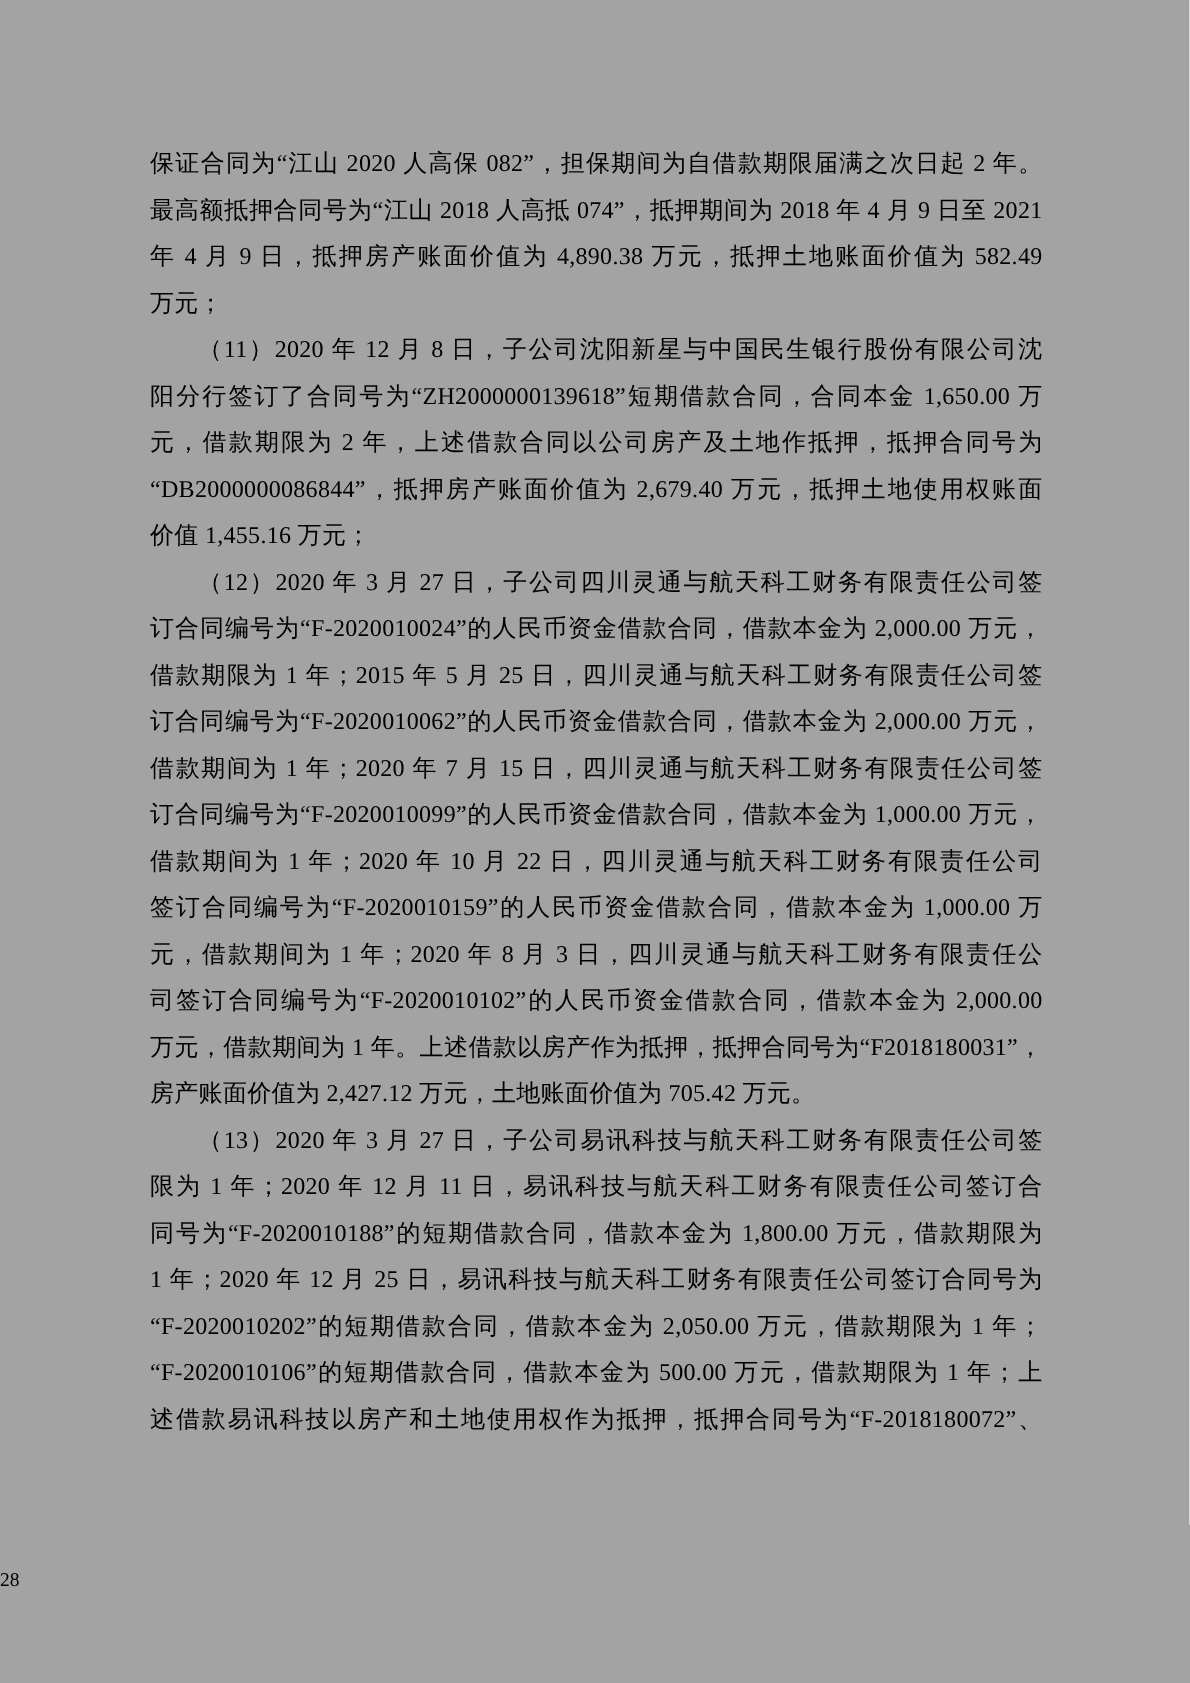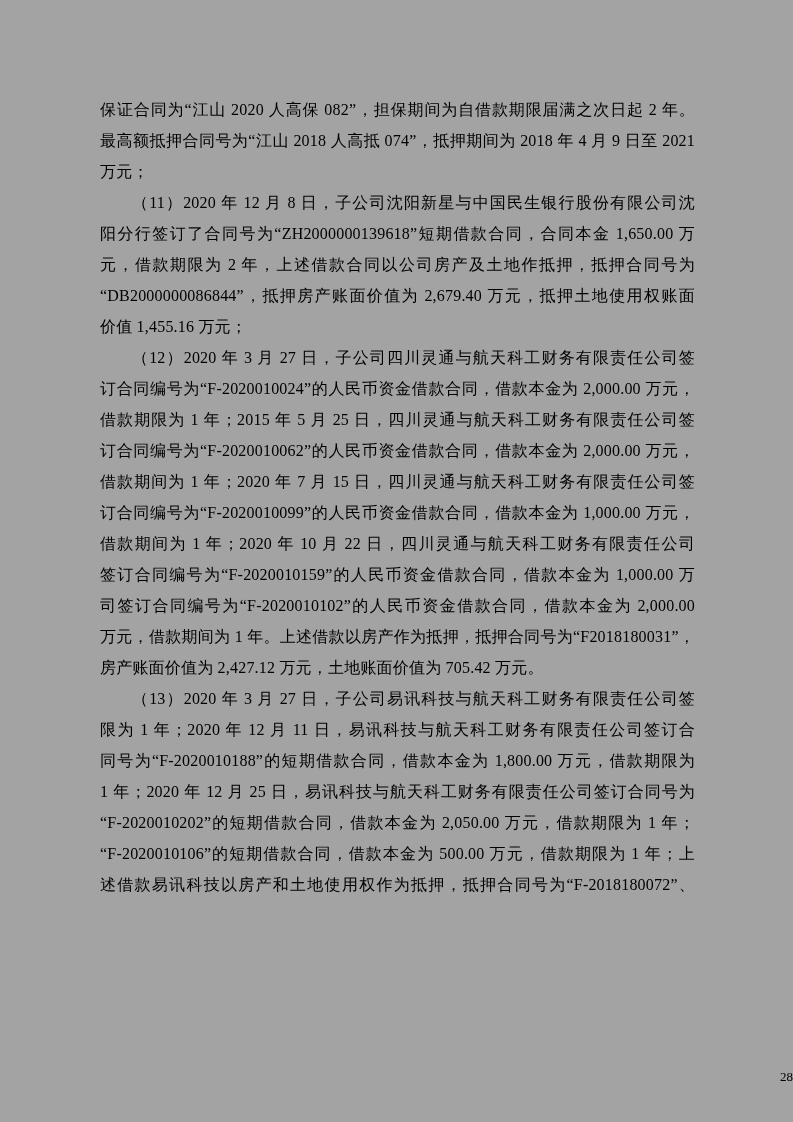--- a/index.html
+++ b/index.html
@@ -37,56 +37,58 @@
   }
   .line.indent {
     text-indent: 2em;
   }
   .line.short {
     text-align-last: left;
   }
   .page-number {
     position: absolute;
     left: 0;
-    top: 1068px;
+    top: 1044px;
     width: 793px;
-    text-align: right;
+    text-align: left;
     font-size: 13px;
     line-height: 18px;
   }
 </style>
 </head>
 <body>
 
 <div class="page">
   <div class="text-block">
 
     <div class="para">
       <div class="line">保证合同为“江山 2020 人高保 082”，担保期间为自借款期限届满之次日起 2 年。</div>
       <div class="line">最高额抵押合同号为“江山 2018 人高抵 074”，抵押期间为 2018 年 4 月 9 日至 2021</div>
+      <div class="line">年 4 月 9 日，抵押房产账面价值为 4,890.38 万元，抵押土地账面价值为 582.49</div>
       <div class="line short">万元；</div>
     </div>
 
     <div class="para">
       <div class="line indent">（11）2020 年 12 月 8 日，子公司沈阳新星与中国民生银行股份有限公司沈</div>
       <div class="line">阳分行签订了合同号为“ZH2000000139618”短期借款合同，合同本金 1,650.00 万</div>
       <div class="line">元，借款期限为 2 年，上述借款合同以公司房产及土地作抵押，抵押合同号为</div>
       <div class="line">“DB2000000086844”，抵押房产账面价值为 2,679.40 万元，抵押土地使用权账面</div>
       <div class="line short">价值 1,455.16 万元；</div>
     </div>
 
     <div class="para">
       <div class="line indent">（12）2020 年 3 月 27 日，子公司四川灵通与航天科工财务有限责任公司签</div>
       <div class="line">订合同编号为“F-2020010024”的人民币资金借款合同，借款本金为 2,000.00 万元，</div>
       <div class="line">借款期限为 1 年；2015 年 5 月 25 日，四川灵通与航天科工财务有限责任公司签</div>
       <div class="line">订合同编号为“F-2020010062”的人民币资金借款合同，借款本金为 2,000.00 万元，</div>
       <div class="line">借款期间为 1 年；2020 年 7 月 15 日，四川灵通与航天科工财务有限责任公司签</div>
       <div class="line">订合同编号为“F-2020010099”的人民币资金借款合同，借款本金为 1,000.00 万元，</div>
       <div class="line">借款期间为 1 年；2020 年 10 月 22 日，四川灵通与航天科工财务有限责任公司</div>
       <div class="line">签订合同编号为“F-2020010159”的人民币资金借款合同，借款本金为 1,000.00 万</div>
+      <div class="line">元，借款期间为 1 年；2020 年 8 月 3 日，四川灵通与航天科工财务有限责任公</div>
       <div class="line">司签订合同编号为“F-2020010102”的人民币资金借款合同，借款本金为 2,000.00</div>
       <div class="line">万元，借款期间为 1 年。上述借款以房产作为抵押，抵押合同号为“F2018180031”，</div>
       <div class="line short">房产账面价值为 2,427.12 万元，土地账面价值为 705.42 万元。</div>
     </div>
 
     <div class="para">
       <div class="line indent">（13）2020 年 3 月 27 日，子公司易讯科技与航天科工财务有限责任公司签</div>
       <div class="line">限为 1 年；2020 年 12 月 11 日，易讯科技与航天科工财务有限责任公司签订合</div>
       <div class="line">同号为“F-2020010188”的短期借款合同，借款本金为 1,800.00 万元，借款期限为</div>
       <div class="line">1 年；2020 年 12 月 25 日，易讯科技与航天科工财务有限责任公司签订合同号为</div>

